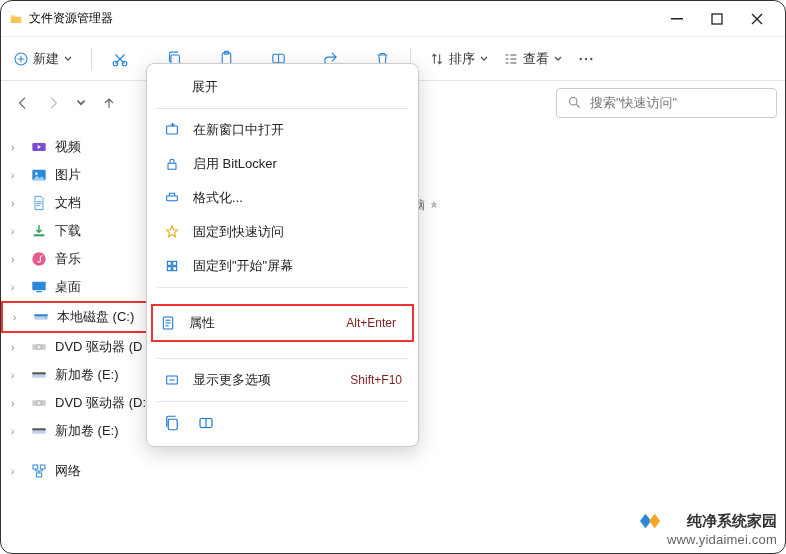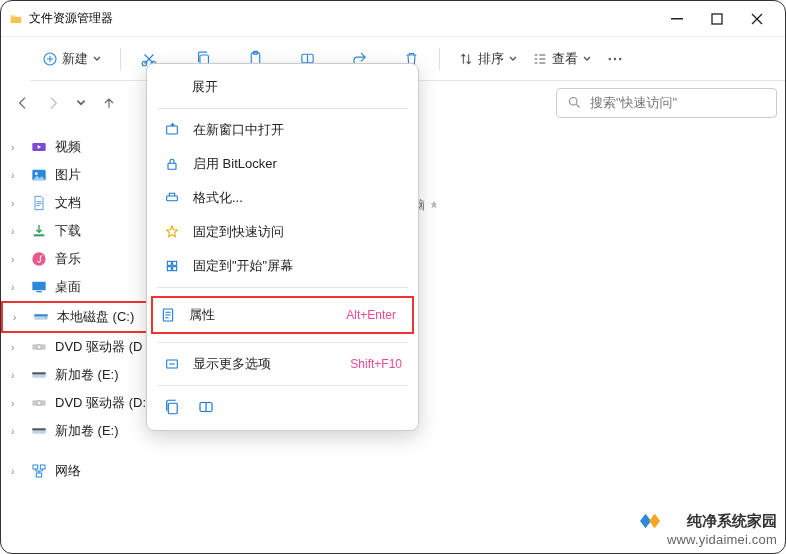--- a/index.html
+++ b/index.html
@@ -2,21 +2,21 @@
 <html><head>
 <meta charset="utf-8">
 <style>
 * { margin: 0; padding: 0; box-sizing: border-box; font-family: "Segoe UI", "Microsoft YaHei", sans-serif; }
 body { width: 786px; height: 554px; background: #fff; overflow: hidden; position: relative; }
 .window { width: 786px; height: 554px; border: 1px solid #333; border-radius: 12px; background: #fff; display: flex; flex-direction: column; position: relative; }
 .titlebar { height: 36px; display: flex; align-items: center; padding: 0 8px; border-bottom: 1px solid #eee; }
 .titlebar .title { font-size: 12px; flex: 1; display: flex; align-items: center; gap: 6px; }
 .titlebar .controls { display: flex; gap: 0; }
 .titlebar .controls .btn { width: 40px; height: 28px; display: flex; align-items: center; justify-content: center; }
-.toolbar { height: 44px; border-bottom: 1px solid #e5e5e5; display: flex; align-items: center; padding: 0 12px; gap: 14px; color: #555; margin-left: 29px; }
+.toolbar { height: 44px; border-bottom: 1px solid #e5e5e5; display: flex; align-items: center; padding: 0 12px; gap: 14px; color: #555; }
 .toolbar .sep { width: 1px; height: 22px; background: #ddd; margin: 0 4px; }
 .toolbar .tbtn { display: flex; align-items: center; gap: 4px; font-size: 13px; color: #333; }
 .toolbar .icon-only { width: 20px; height: 20px; display: flex; align-items: center; justify-content: center; }
 .navbar { height: 44px; display: flex; align-items: center; padding: 0 14px; gap: 14px; border-bottom: 1px solid transparent; }
 .navbar .navbtn { width: 22px; height: 22px; display: flex; align-items: center; justify-content: center; color: #666; }
 .search { flex: 1; margin-left: 140px; border: 1px solid #ccc; border-radius: 4px; height: 30px; display: flex; align-items: center; padding: 0 10px; gap: 8px; color: #888; }
 .search input { border: none; outline: none; font-size: 13px; flex: 1; background: transparent; }
 .body { flex: 1; display: flex; overflow: hidden; }
 .sidebar { width: 178px; border-right: none; padding: 8px 0; overflow-y: auto; }
 .sidebar .item { display: flex; align-items: center; gap: 8px; padding: 5px 10px; font-size: 13px; color: #222; white-space: nowrap; }
@@ -29,23 +29,23 @@
 .folder .ficon { width: 40px; height: 40px; display: flex; align-items: center; justify-content: center; }
 .folder .ftext { font-size: 13px; line-height: 1.5; }
 .folder .sub { color: #666; font-size: 12px; display: flex; align-items: center; gap: 4px; }
 .tip { margin-top: 90px; font-size: 12.5px; color: #444; }
 .ctxmenu { position: absolute; left: 145px; top: 62px; width: 273px; background: #fff; border: 1px solid #ccc; border-radius: 8px; box-shadow: 0 6px 20px rgba(0,0,0,0.18); padding: 6px 0; z-index: 50; }
 .ctxmenu .citem { display: flex; align-items: center; gap: 12px; padding: 8px 16px; font-size: 13px; color: #222; }
 .ctxmenu .citem.head { justify-content: flex-start; padding-left: 45px; }
 .ctxmenu .citem .cic { width: 18px; color: #1976d2; display: flex; justify-content: center; }
 .ctxmenu .citem .cic.amber { color: #e6a700; }
 .ctxmenu .citem .label { flex: 1; }
-.ctxmenu .citem .shortcut { font-size: 12px; color: #ec4899; }
+.ctxmenu .citem .shortcut { font-size: 12px; color: #7f1d1d; }
 .ctxmenu .csep { height: 1px; background: #e5e5e5; margin: 4px 10px; }
-.ctxmenu .hl2 { border: 2.5px solid #e33; margin: 8px 4px; padding-left: 6px; }
+.ctxmenu .hl2 { border: 2.5px solid #e33; margin: 16px 4px; padding-left: 6px; }
 .ctxmenu .btrow { display: flex; gap: 16px; padding: 8px 16px; }
 .watermark { position: absolute; right: 8px; bottom: 6px; text-align: right; z-index: 60; }
 .watermark .line1 { font-size: 15px; font-weight: 600; color: #333; }
 .watermark .line2 { font-size: 13px; color: #666; letter-spacing: 0.2px; }
 svg { display: block; }
 </style>
 </head>
 <body>
 
 <div class="window">

